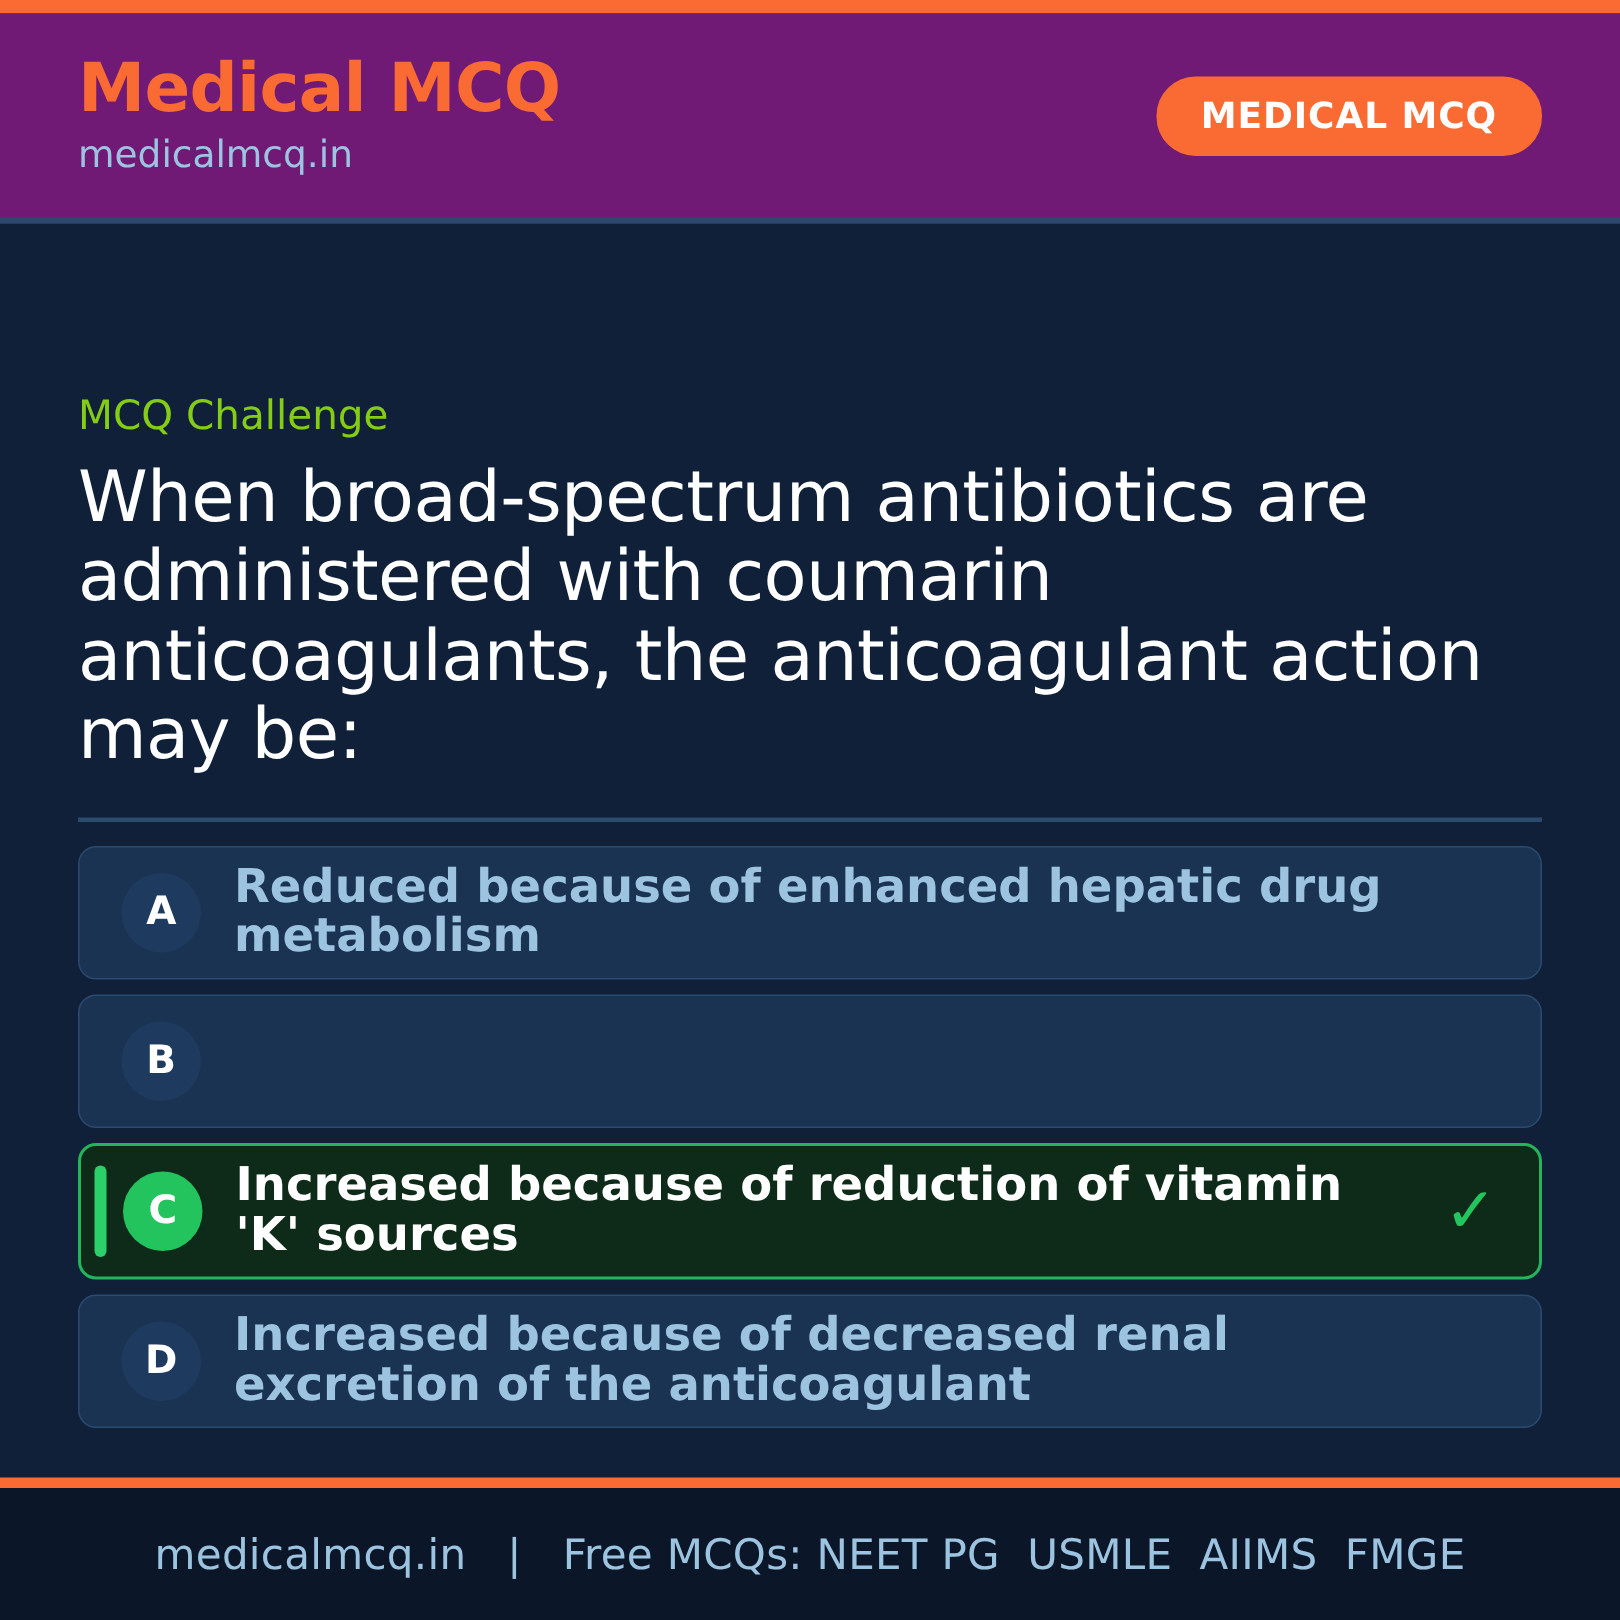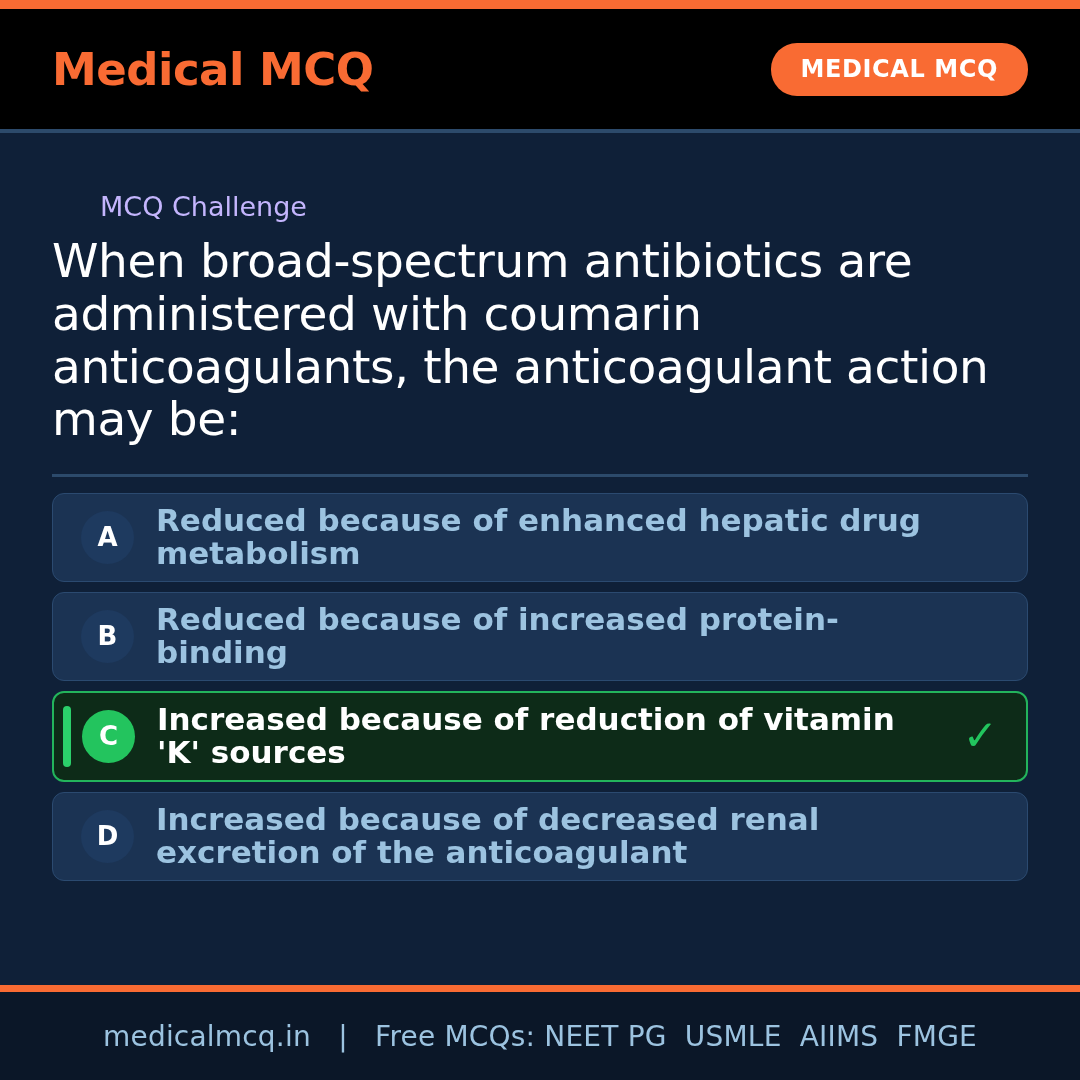--- a/index.html
+++ b/index.html
@@ -25,22 +25,22 @@
   .top-accent {
     height: 9px;
     width: 100%;
     background: #F96B33;
     flex: none;
   }
 
   
   .header {
     flex: none;
-    height: 124px;
-    background: #000000;
+    height: 140px;
+    background: #701a75;
     border-bottom: 4px solid #2C4A6B;
     display: flex;
     align-items: center;
     justify-content: space-between;
     padding: 0 52px 0 52px;
     position: relative;
   }
   .brand-block { display: flex; flex-direction: column; justify-content: center; }
   .brand-title {
     color: #F96B33;
@@ -67,25 +67,24 @@
   }
 
   
   .main {
     flex: 1 1 auto;
     padding: 0 52px;
     position: relative;
   }
 
   .eyebrow {
-    color: #c4b5fd;
+    color: #84cc16;
     font-size: 27px;
     line-height: 1.2;
-    padding-top: 58px;
-    margin-left: 48px;
+    padding-top: 113px;
   }
 
   .question {
     color: #FFFFFF;
     font-size: 47px;
     font-weight: normal;
     line-height: 1.12;
     letter-spacing: -0.4px;
     margin-top: 12px;
     max-width: 990px;
@@ -190,39 +189,39 @@
 </head>
 <body>
 
 <div class="page">
 
   <div class="top-accent"></div>
 
   <div class="header">
     <div class="brand-block">
       <div class="brand-title">Medical MCQ</div>
+      <div class="brand-sub">medicalmcq.in</div>
     </div>
     <div class="header-badge">MEDICAL MCQ</div>
   </div>
 
   <div class="main">
     <div class="eyebrow">MCQ Challenge</div>
     <div class="question">When broad-spectrum antibiotics are administered with coumarin anticoagulants, the anticoagulant action may be:</div>
     <div class="divider"></div>
 
     <div class="options">
 
       <div class="option">
         <div class="option-badge">A</div>
         <div class="option-text">Reduced because of enhanced hepatic drug metabolism</div>
       </div>
 
       <div class="option">
         <div class="option-badge">B</div>
-        <div class="option-text">Reduced because of increased protein-binding</div>
       </div>
 
       <div class="option correct">
         <div class="option-accent"></div>
         <div class="option-badge">C</div>
         <div class="option-text">Increased because of reduction of vitamin 'K' sources</div>
         <div class="option-check">✓</div>
       </div>
 
       <div class="option">

